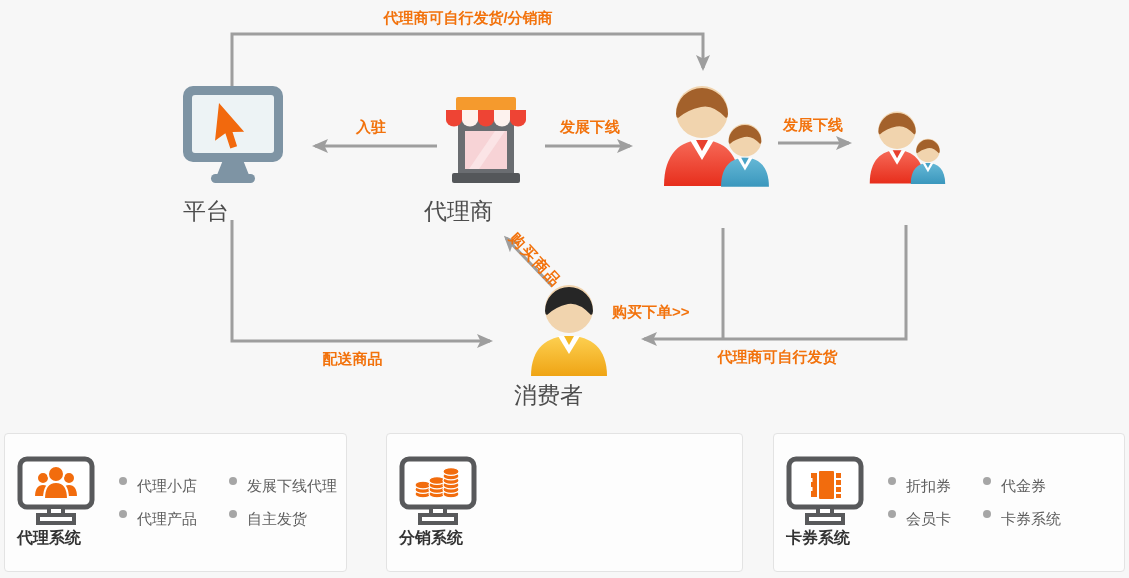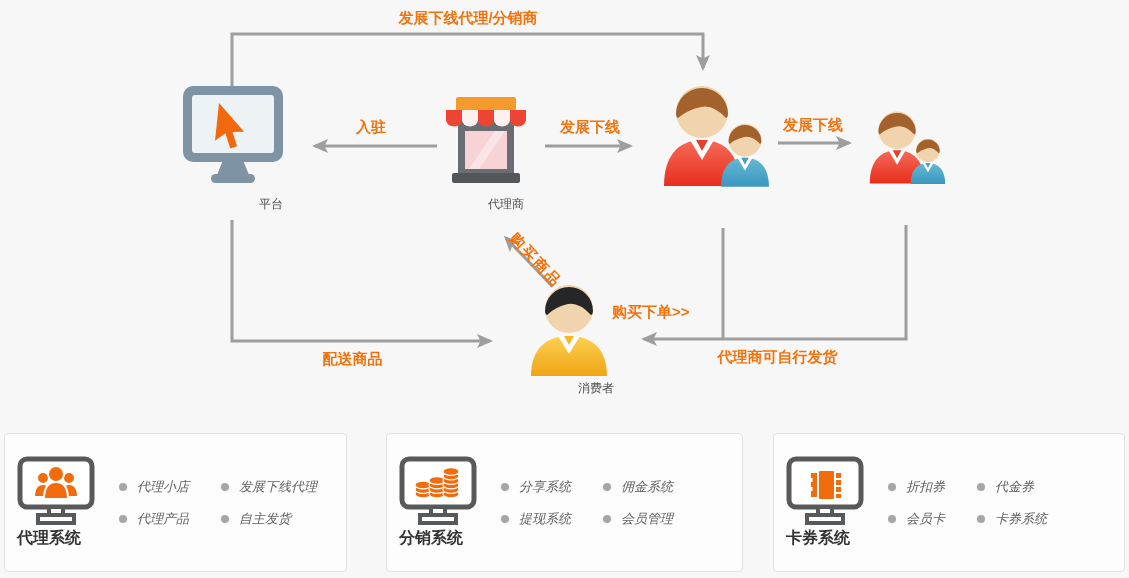--- a/index.html
+++ b/index.html
@@ -5,39 +5,39 @@
   html,body{margin:0;padding:0;}
   .stage{
     position:relative;width:1129px;height:578px;background:#f7f7f7;overflow:hidden;
     font-family:"Liberation Sans","DejaVu Sans",sans-serif;
   }
   
   .diagram{position:absolute;left:0;top:0;width:1129px;height:430px;}
   .connectors{position:absolute;left:0;top:0;}
   .node-icon{position:absolute;}
   .node-label{
-    position:absolute;font-size:12px;color:#4d4d4d;text-align:right;white-space:nowrap;
+    position:absolute;font-size:23px;color:#4d4d4d;text-align:left;white-space:nowrap;
   }
   .edge-label{
     position:absolute;font-size:15px;font-weight:bold;color:#f2720c;text-align:center;white-space:nowrap;
   }
   .edge-label.rotated{transform:rotate(47deg);transform-origin:0 0;letter-spacing:2px;}
   
   .card{
     position:absolute;top:433px;height:139px;background:#fdfdfd;border:1px solid #e3e3e3;
     border-radius:4px;box-sizing:border-box;display:flex;align-items:center;padding-left:12px;
   }
   .card-left{display:flex;flex-direction:column;align-items:flex-start;width:84px;flex:none;}
   .card-left svg{width:78px;height:70px;}
   .card-title{font-size:16px;font-weight:bold;color:#333;margin-top:2px;white-space:nowrap;}
   .card-items{
     display:grid;grid-template-columns:auto auto;column-gap:32px;row-gap:14px;
     margin-left:18px;align-self:center;
   }
-  .card-item{display:flex;align-items:center;font-size:13px;color:#5f5f5f;white-space:nowrap;font-style:italic;}
+  .card-item{display:flex;font-size:15px;color:#5f5f5f;white-space:nowrap;}
   .bullet{width:8px;height:8px;border-radius:50%;background:#a6a6a6;margin-right:10px;flex:none;}
 </style>
 </head>
 <body>
 
 <div class="stage">
 
   <div class="diagram">
 
     <svg class="connectors" width="1129" height="430" viewBox="0 0 1129 430">
@@ -51,21 +51,21 @@
         <path d="M437,146 L315,146" marker-end="url(#arrw)"></path>
         <path d="M545,146 L630,146" marker-end="url(#arrw)"></path>
         <path d="M778,143 L849,143" marker-end="url(#arrw)"></path>
         <path d="M552,286 L506,238" marker-end="url(#arrw)"></path>
         <path d="M232,220 L232,341 L490,341" marker-end="url(#arrw)"></path>
         <path d="M723,228 L723,339"></path>
         <path d="M906,225 L906,339 L644,339" marker-end="url(#arrw)"></path>
       </g>
     </svg>
 
-    <span class="edge-label" style="left:368px;top:9px;width:200px;">发展下线代理/分销商</span>
+    <span class="edge-label" style="left:368px;top:9px;width:200px;">代理商可自行发货/分销商</span>
     <span class="edge-label" style="left:341px;top:118px;width:60px;">入驻</span>
     <span class="edge-label" style="left:545px;top:118px;width:90px;">发展下线</span>
     <span class="edge-label" style="left:768px;top:116px;width:90px;">发展下线</span>
     <span class="edge-label rotated" style="left:519px;top:229px;">购买商品</span>
     <span class="edge-label" style="left:612px;top:303px;">购买下单&gt;&gt;</span>
     <span class="edge-label" style="left:300px;top:350px;width:105px;">配送商品</span>
     <span class="edge-label" style="left:700px;top:348px;width:155px;">代理商可自行发货</span>
 
     <svg class="node-icon" style="left:181px;top:86px;" width="104" height="98" viewBox="0 0 104 98">
       <path d="M42,74 L62,74 L68,89 L36,89 Z" fill="#7e94a4"></path>
@@ -216,38 +216,20 @@
           <ellipse cx="52" cy="38" rx="8" ry="3.8"></ellipse>
             <ellipse cx="52" cy="33.5" rx="8" ry="3.8"></ellipse>
             <ellipse cx="52" cy="29" rx="8" ry="3.8"></ellipse>
             <ellipse cx="52" cy="24.5" rx="8" ry="3.8"></ellipse>
             <ellipse cx="52" cy="20" rx="8" ry="3.8"></ellipse>
             <ellipse cx="52" cy="15.5" rx="8" ry="3.8"></ellipse>
         </g>
       </svg>
       <span class="card-title">分销系统</span>
     </div>
-    <div class="card-items">
-      <span class="card-item">
-          <i class="bullet"></i>
-          <span>分享系统</span>
-        </span>
-      <span class="card-item">
-          <i class="bullet"></i>
-          <span>佣金系统</span>
-        </span>
-      <span class="card-item">
-          <i class="bullet"></i>
-          <span>提现系统</span>
-        </span>
-      <span class="card-item">
-          <i class="bullet"></i>
-          <span>会员管理</span>
-        </span>
-    </div>
   </div>
 
   <div class="card" style="left:773px;width:352px;">
     <div class="card-left">
       <svg viewBox="0 0 78 70">
         <rect x="3" y="3" width="72" height="48" rx="7" fill="#ffffff" stroke="#58595b" stroke-width="5"></rect>
         <rect x="32" y="51" width="14" height="8" fill="#ffffff" stroke="#58595b" stroke-width="4"></rect>
         <rect x="21" y="59" width="36" height="8" fill="#ffffff" stroke="#58595b" stroke-width="4"></rect>
         <g fill="#f26c0d">
           <rect x="25" y="17" width="6" height="24"></rect>

